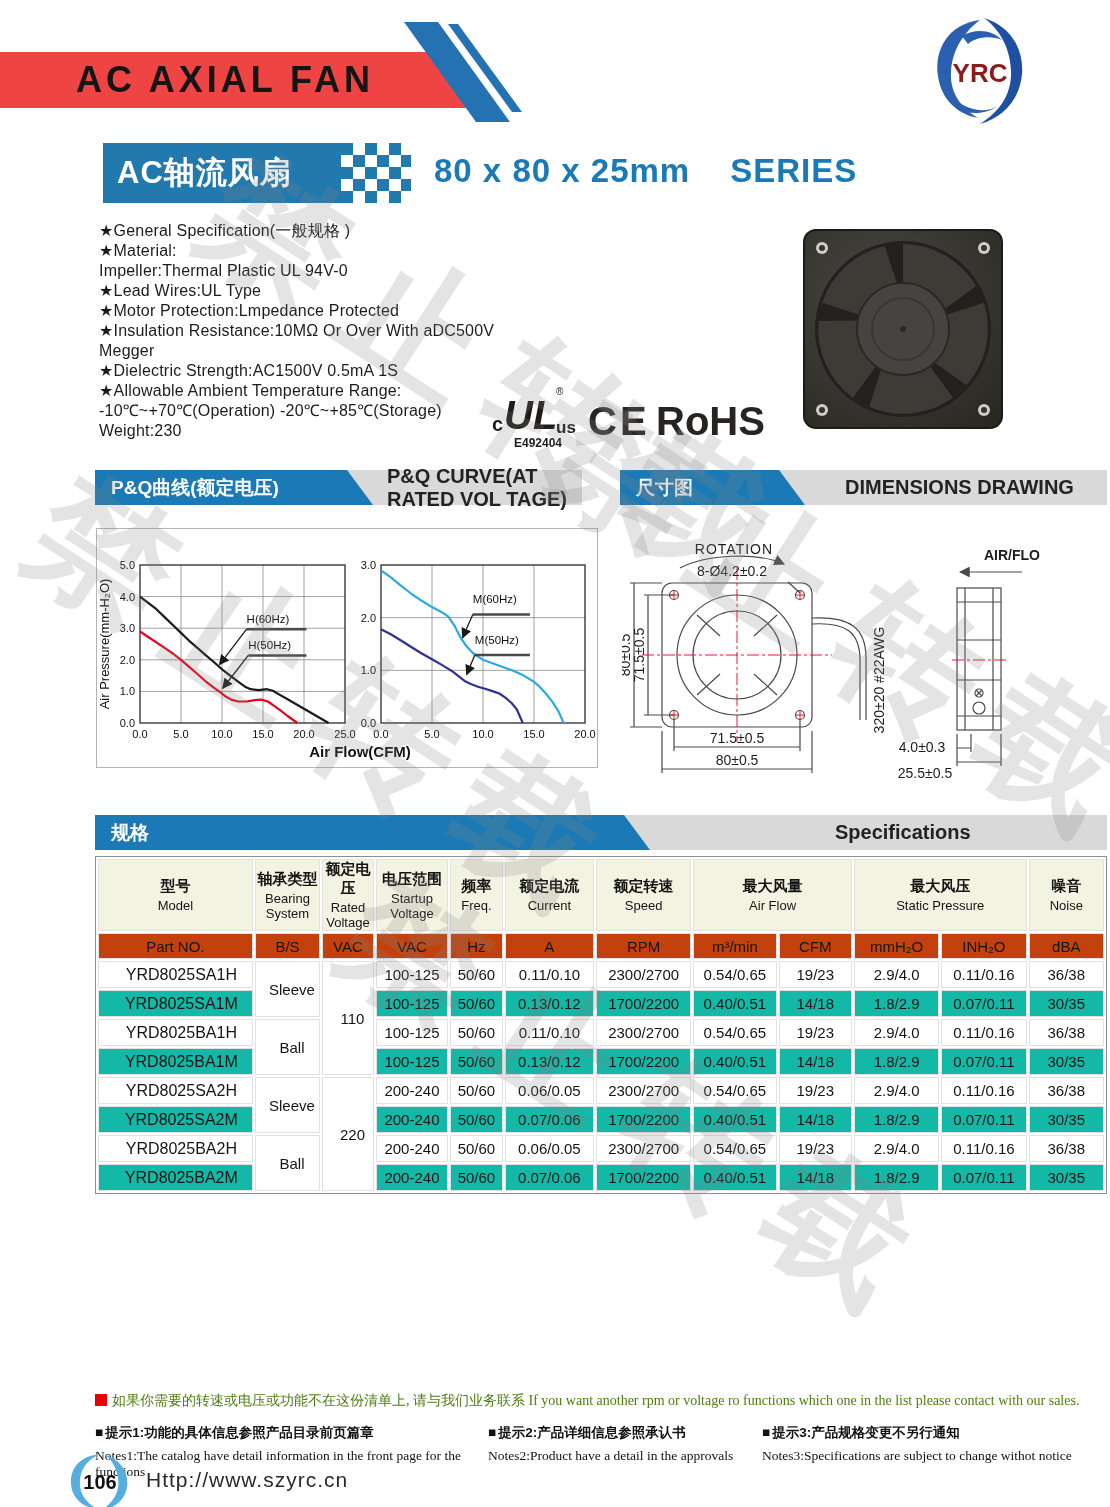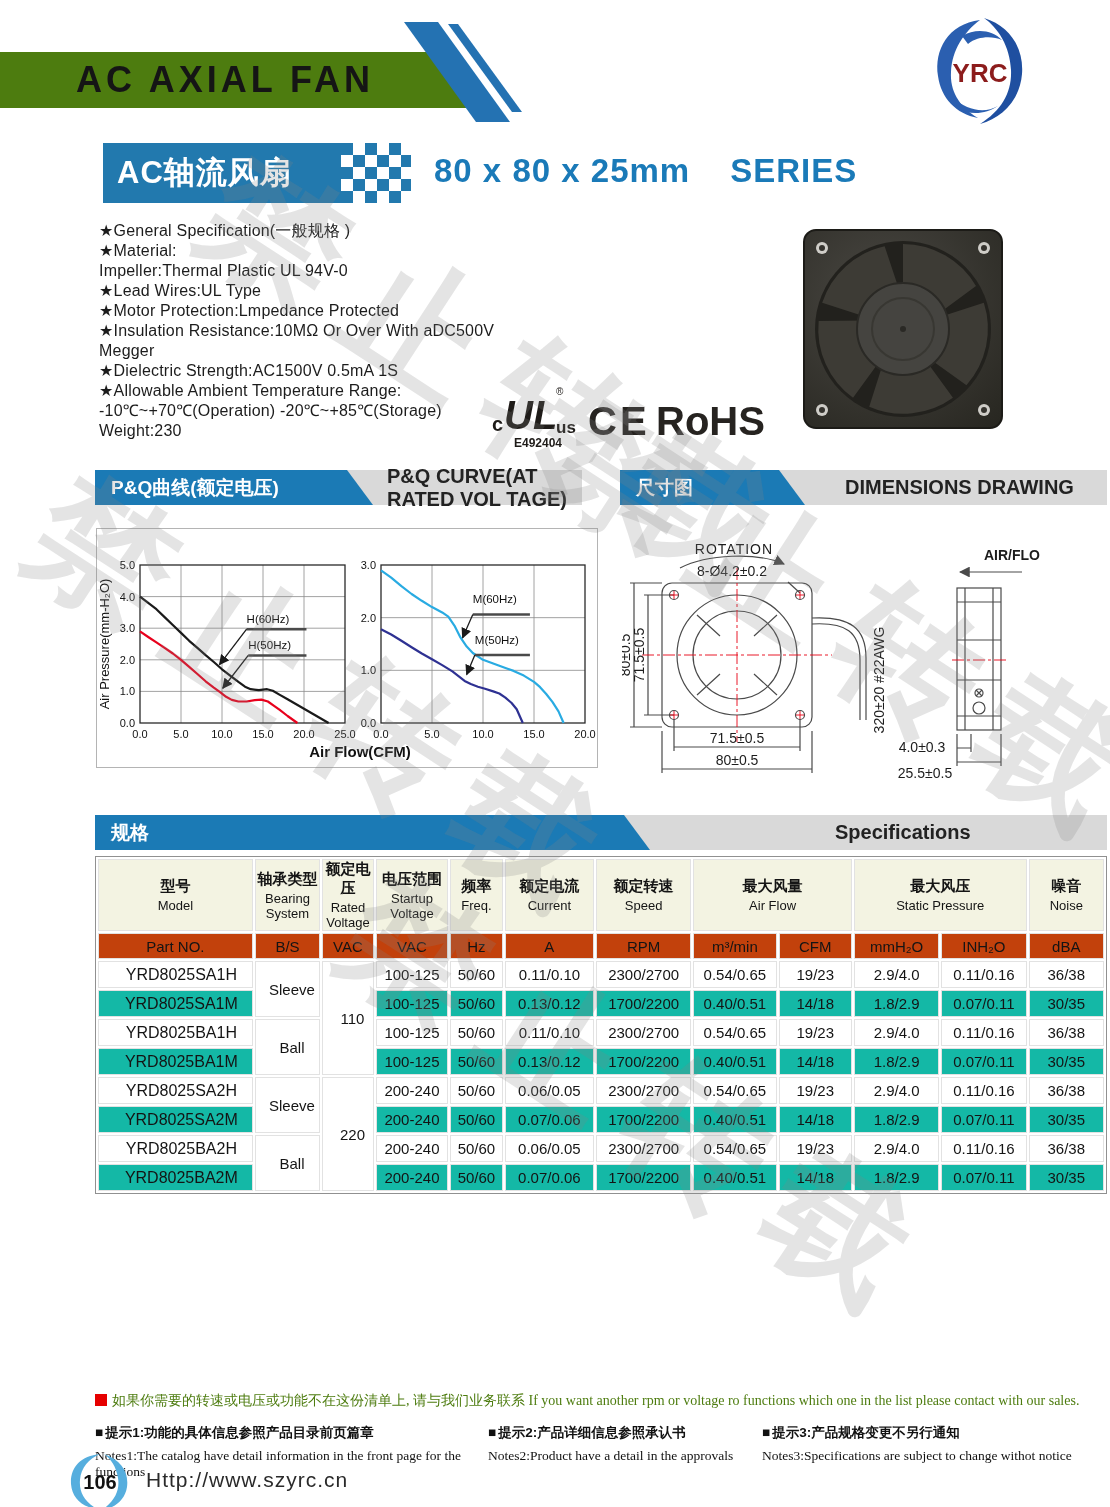--- a/index.html
+++ b/index.html
@@ -4,21 +4,21 @@
 <style>
   * { margin:0; padding:0; box-sizing:border-box; }
   body { background:#888; font-family:"Liberation Sans", sans-serif; }
   .page { position:relative; width:1110px; height:1507px; background:#fff; margin:0 auto; overflow:hidden; }
 
   
   .wm { position:absolute; font-size:140px; font-weight:700; color:rgba(130,130,130,0.22);
         letter-spacing:28px; white-space:nowrap; transform-origin:0 0; pointer-events:none; z-index:30; }
 
   
-  .banner { position:absolute; left:0; top:52px; width:468px; height:56px; background:#4d7c0f;
+  .banner { position:absolute; left:0; top:52px; width:468px; height:56px; background:#ef4444;
             clip-path:polygon(0 0, calc(100% - 34px) 0, 100% 100%, 0 100%); display:flex; align-items:center; }
   .banner-text { font-size:36px; font-weight:bold; color:#151515; letter-spacing:4px; padding-left:76px; }
   .chevrons { position:absolute; left:392px; top:22px; }
   .logo-yrc { position:absolute; left:918px; top:14px; }
 
   .title-box { position:absolute; left:103px; top:143px; width:238px; height:60px; background:#2279ae;
                display:flex; align-items:center; }
   .title-box-text { color:#fff; font-size:31px; font-weight:bold; padding-left:14px; letter-spacing:1px; }
   .checker { position:absolute; left:341px; top:143px; }
   .series-line { position:absolute; left:434px; top:152px; font-size:33px; font-weight:bold; color:#1a7ab8; letter-spacing:1px; }

